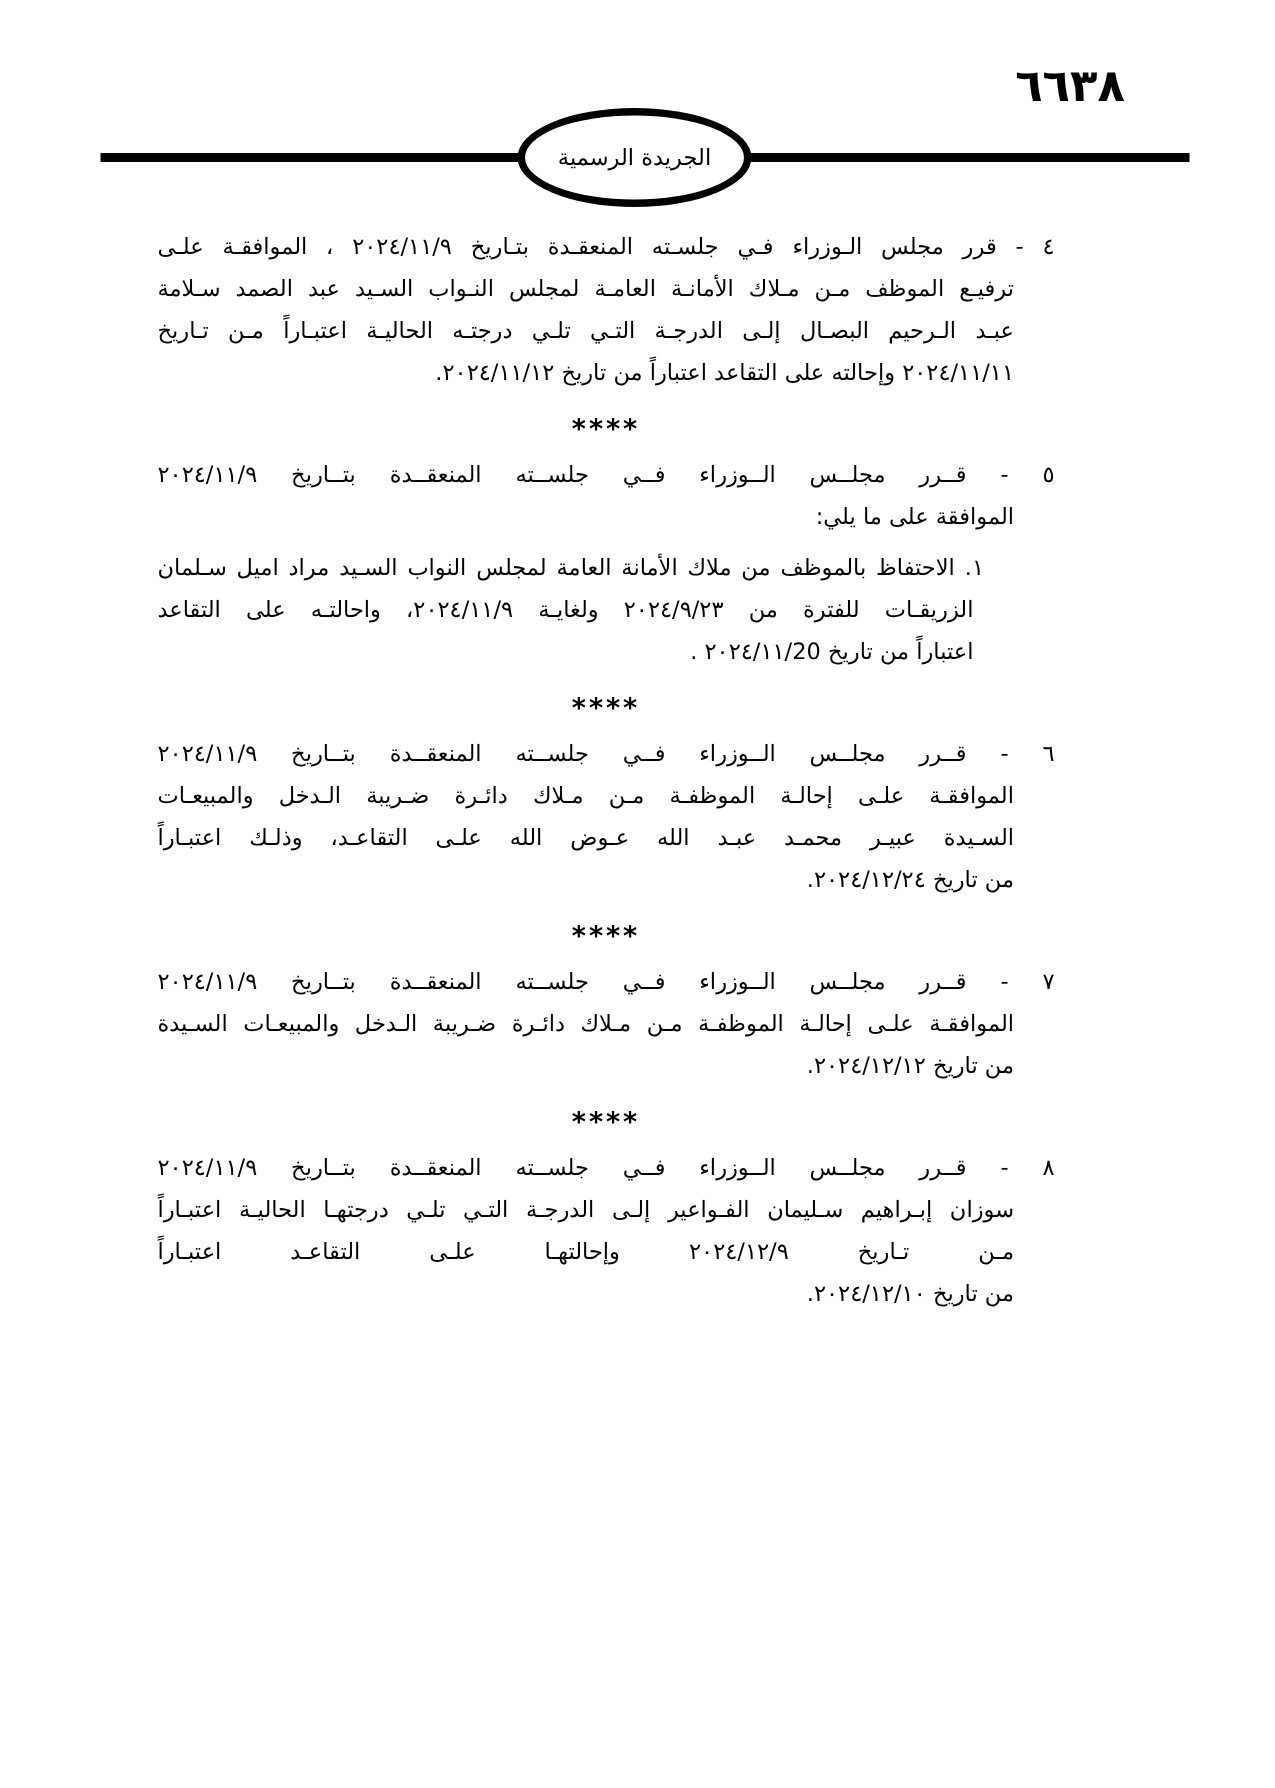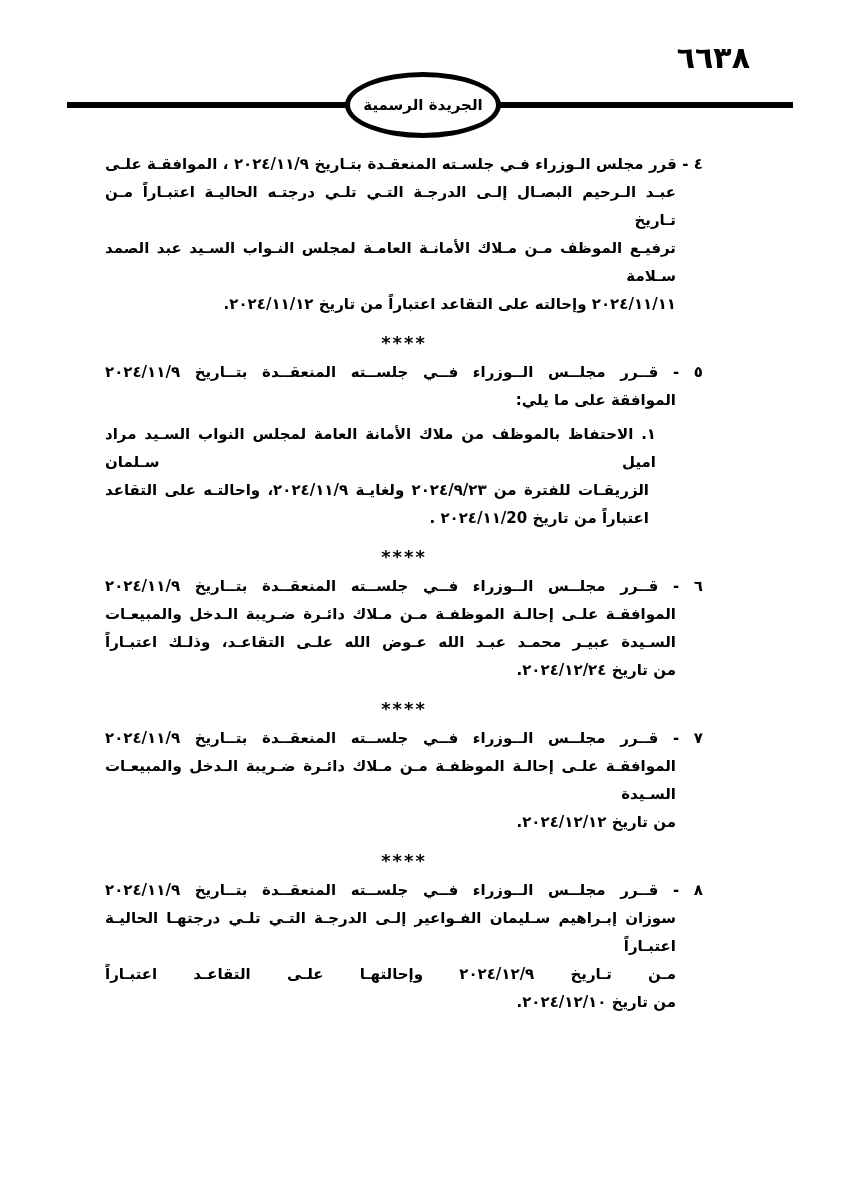--- a/index.html
+++ b/index.html
@@ -24,31 +24,31 @@
   }
   .header-band { position: absolute; left: 0; top: 72px; width: 850px; height: 66px; }
   .rule { position: absolute; left: 67px; right: 57px; top: 30px; height: 6px; background: #000; }
   .ellipse {
     position: absolute; left: 345px; top: 0;
     width: 146px; height: 56px;
     border: 5px solid #000; border-radius: 50%;
     background: #fff;
     display: flex; align-items: center; justify-content: center;
   }
-  .ellipse .banner-label { font-size: 15px; font-weight: 700; white-space: nowrap; }
+  .ellipse .banner-label { font-size: 15px; font-weight: 400; white-space: nowrap; }
   .content {
     position: absolute;
     top: 150px;
     right: 147px;
     width: 598px;
     direction: rtl;
   }
   .line {
     font-size: 15px;
-    font-weight: 700;
+    font-weight: 400;
     line-height: 28px;
     text-align: justify;
     text-align-last: justify;
     overflow: hidden;
     white-space: normal;
   }
   .line.end { text-align-last: right; }
   .line.cont { padding-right: 27px; }
   .sub .line.first { padding-right: 47px; }
   .sub .line.cont { padding-right: 54px; }
@@ -71,22 +71,22 @@
   <div class="page-number">٦٦٣٨</div>
   <div class="header-band">
     <div class="rule"></div>
     <div class="ellipse">
       <span class="banner-label">الجريدة الرسمية</span>
     </div>
   </div>
   <div class="content">
       <div class="item">
         <div class="line first"><span class="num">٤ -</span> <span class="ltxt">قرر مجلس الـوزراء فـي جلسـته المنعقـدة بتـاريخ ٢٠٢٤/١١/٩ ، الموافقـة علـى</span></div>
+        <div class="line cont"><span class="ltxt">ترفيـع الموظف مـن مـلاك الأمانـة العامـة لمجلس النـواب السـيد عبد الصمد سـلامة</span></div>
         <div class="line cont"><span class="ltxt">عبـد الـرحيم البصـال إلـى الدرجـة التـي تلـي درجتـه الحاليـة اعتبـاراً مـن تـاريخ</span></div>
-        <div class="line cont"><span class="ltxt">ترفيـع الموظف مـن مـلاك الأمانـة العامـة لمجلس النـواب السـيد عبد الصمد سـلامة</span></div>
         <div class="line cont end"><span class="ltxt">٢٠٢٤/١١/١١ وإحالته على التقاعد اعتباراً من تاريخ ٢٠٢٤/١١/١٢.</span></div>
       </div>
       <div class="separator">****</div>
       <div class="item">
         <div class="line first"><span class="num">٥ -</span> <span class="ltxt">قــرر مجلــس الــوزراء فــي جلســته المنعقــدة بتــاريخ ٢٠٢٤/١١/٩</span></div>
         <div class="line cont end"><span class="ltxt">الموافقة على ما يلي:</span></div>
         <div class="subs">
           <div class="sub">
             <div class="line first"><span class="num">١.</span> <span class="ltxt">الاحتفاظ بالموظف من ملاك الأمانة العامة لمجلس النواب السـيد مراد اميل سـلمان</span></div>
             <div class="line cont"><span class="ltxt">الزريقـات للفترة من ٢٠٢٤/٩/٢٣ ولغايـة ٢٠٢٤/١١/٩، واحالتـه على التقاعد</span></div>

